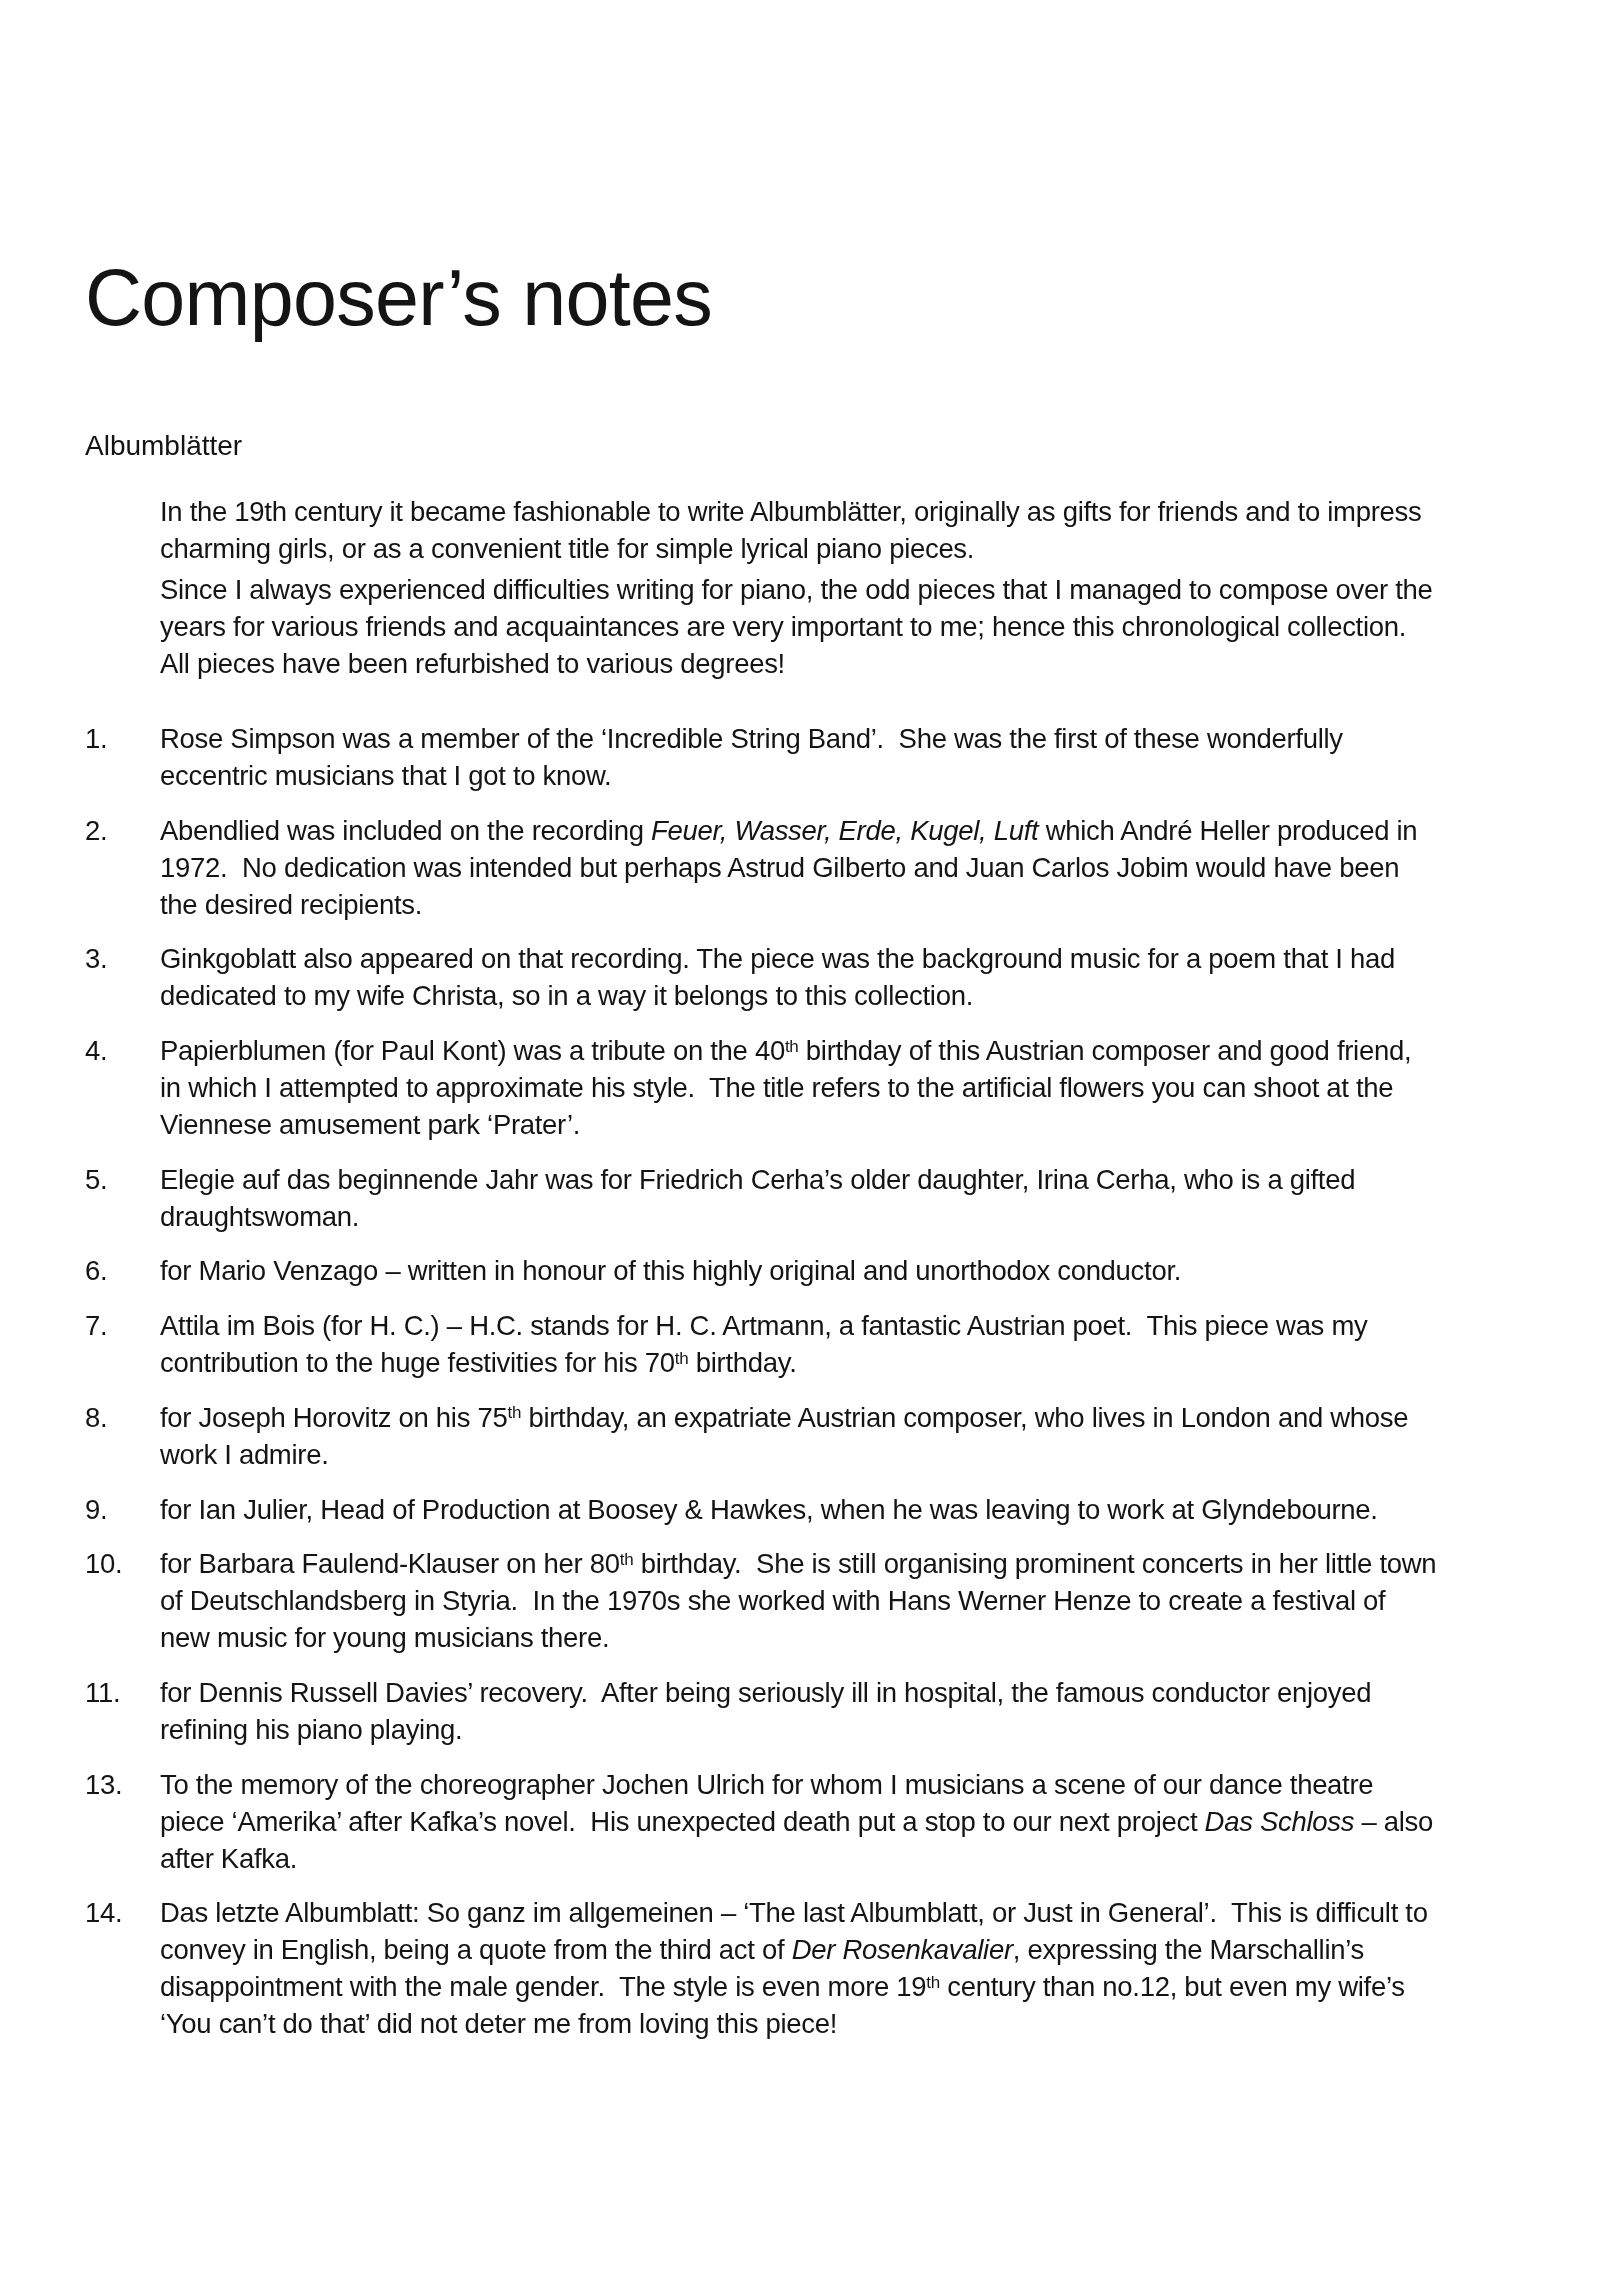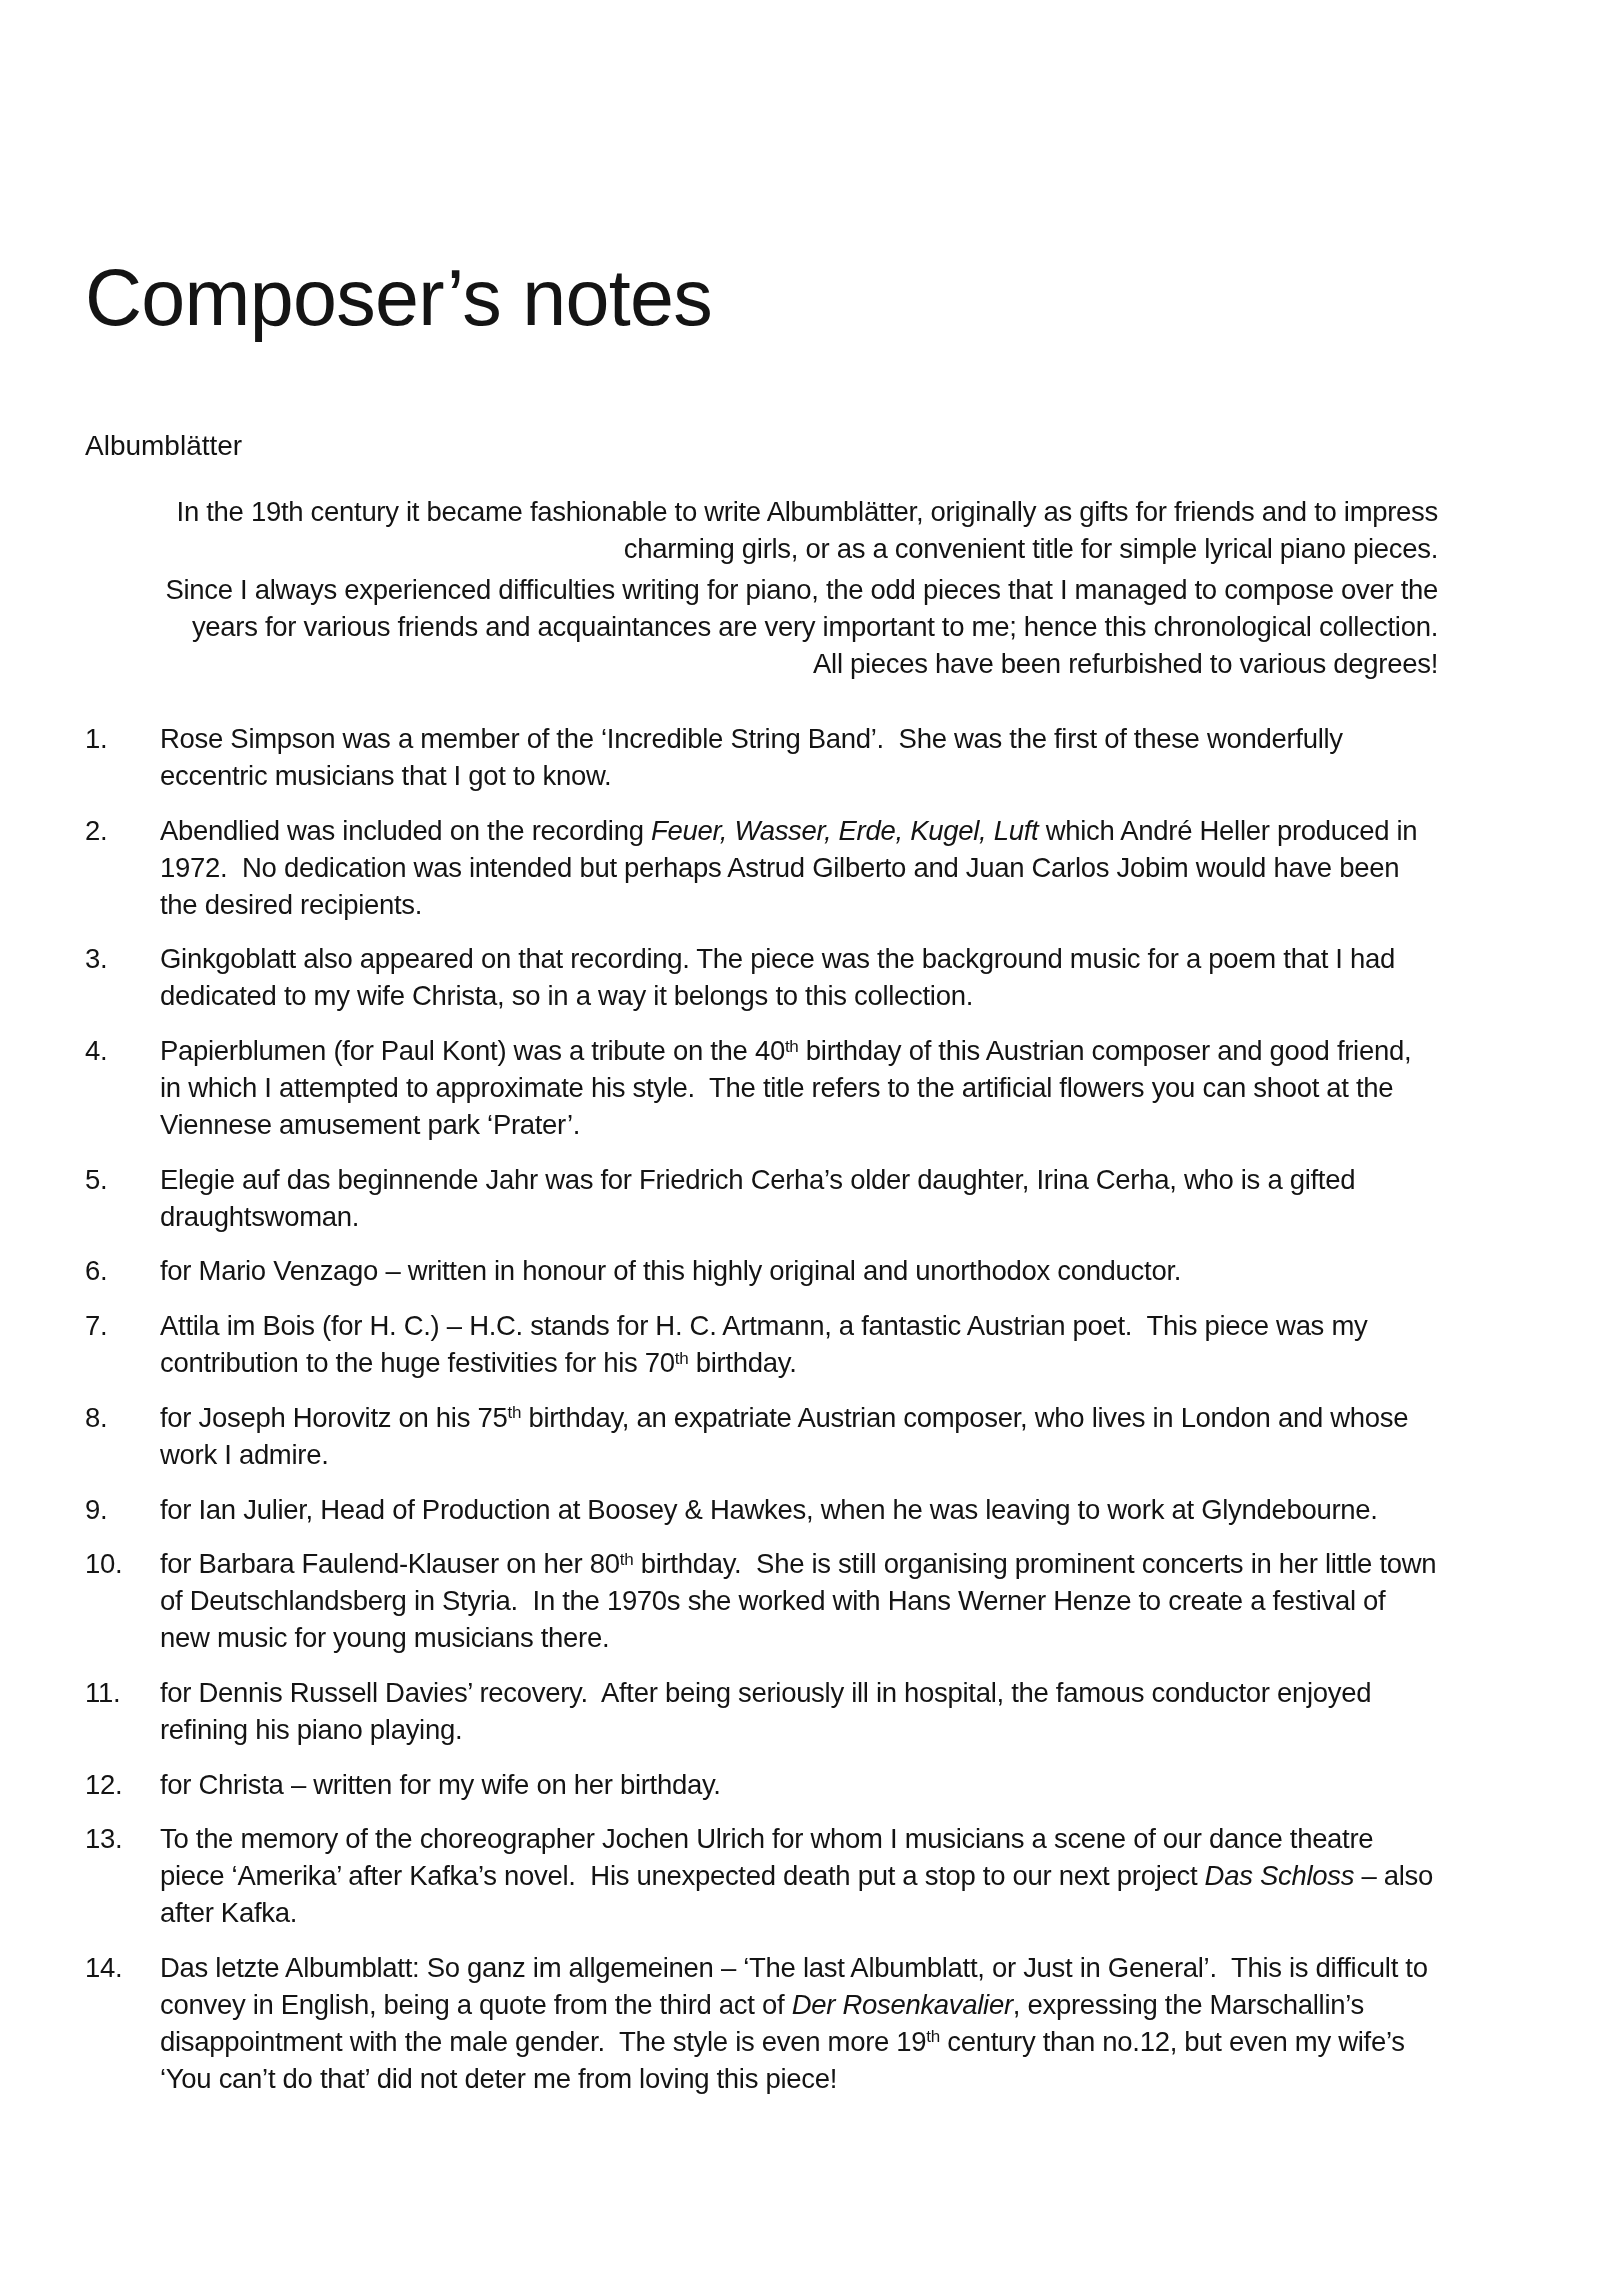--- a/index.html
+++ b/index.html
@@ -33,21 +33,20 @@
   }
   .intro {
     margin-top: 31px;
   }
   .intro-para {
     margin: 0 0 0 75px;
     font-size: 27.5px;
     line-height: 37px;
     letter-spacing: -0.3px;
     white-space: pre-wrap;
-    text-align: right;
   }
   .intro-para + .intro-para {
     margin-top: 4px;
   }
   .notes-list {
     margin-top: 38px;
   }
   .item {
     display: flex;
     margin-top: 17.7px;
@@ -124,24 +123,20 @@
   </div>
       <div class="item">
     <div class="num">10.</div>
     <div class="body"><span>for Barbara Faulend-Klauser on her 80</span><span class="sup">th</span><span> birthday.  She is still organising prominent concerts in her little town of Deutschlandsberg in Styria.  In the 1970s she worked with Hans Werner Henze to create a festival of new music for young musicians there.</span></div>
   </div>
       <div class="item">
     <div class="num">11.</div>
     <div class="body"><span>for Dennis Russell Davies’ recovery.  After being seriously ill in hospital, the famous conductor enjoyed refining his piano playing.</span></div>
   </div>
       <div class="item">
-    <div class="num">12.</div>
-    <div class="body"><span>for Christa – written for my wife on her birthday.</span></div>
-  </div>
-      <div class="item">
     <div class="num">13.</div>
     <div class="body"><span>To the memory of the choreographer Jochen Ulrich for whom I musicians a scene of our dance theatre piece ‘Amerika’ after Kafka’s novel.  His unexpected death put a stop to our next project </span><span class="i">Das Schloss</span><span> – also after Kafka.</span></div>
   </div>
       <div class="item">
     <div class="num">14.</div>
     <div class="body"><span class="b">Das letzte Albumblatt: So ganz im allgemeinen</span><span> – ‘The last Albumblatt, or Just in General’.  This is difficult to convey in English, being a quote from the third act of </span><span class="i">Der Rosenkavalier</span><span>, expressing the Marschallin’s disappointment with the male gender.  The style is even more 19</span><span class="sup">th</span><span> century than no.12, but even my wife’s ‘You can’t do that’ did not deter me from loving this piece!</span></div>
   </div>
     </div>
 </div>
 

